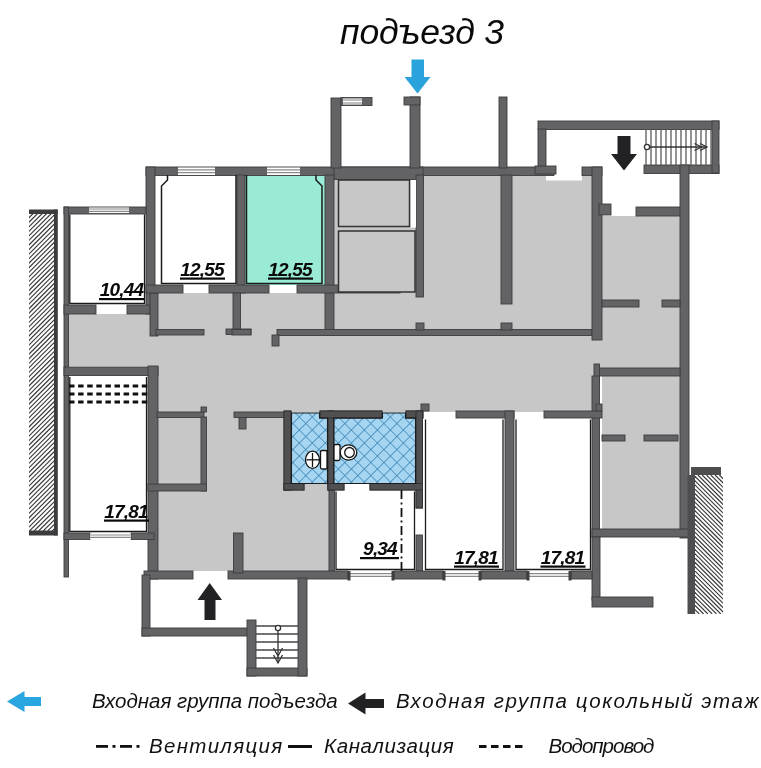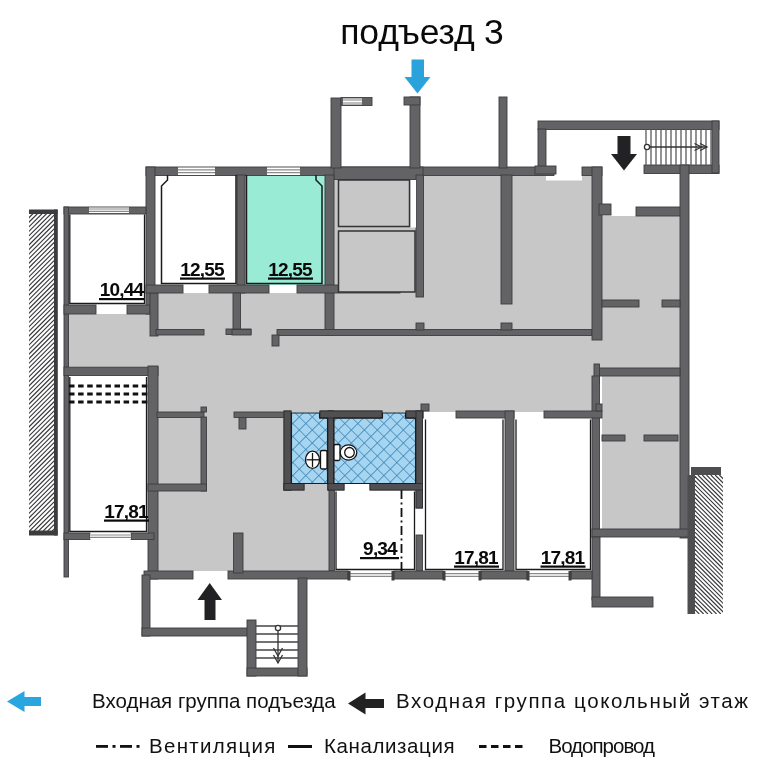--- a/index.html
+++ b/index.html
@@ -1,16 +1,16 @@
 <!DOCTYPE html>
 <html><head>
 <meta charset="utf-8">
 <style>
 html,body{margin:0;padding:0;background:#ffffff;}
-#page{width:761px;height:768px;position:relative;font-family:"Liberation Sans",sans-serif;}
+#page{width:761px;height:768px;position:relative;font-family:"Liberation Sans",sans-serif;font-style:italic;}
 svg{display:block;}
 </style>
 </head>
 <body>
 <div id="page">
 <svg width="761" height="768" viewBox="0 0 761 768">
 <defs>
 
 <pattern id="hatchL" patternUnits="userSpaceOnUse" width="3.3" height="3.3" patternTransform="rotate(-45)">
   <rect width="3.3" height="3.3" fill="#ffffff"></rect>

